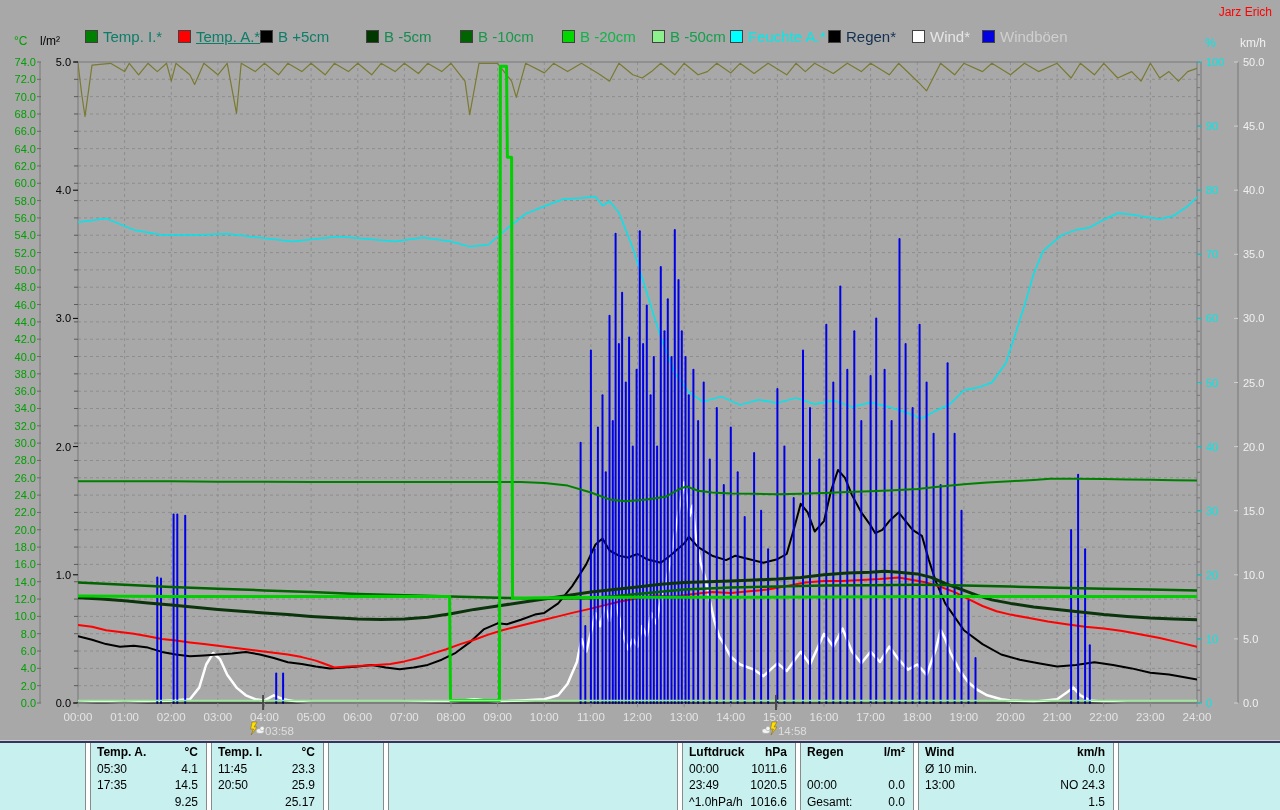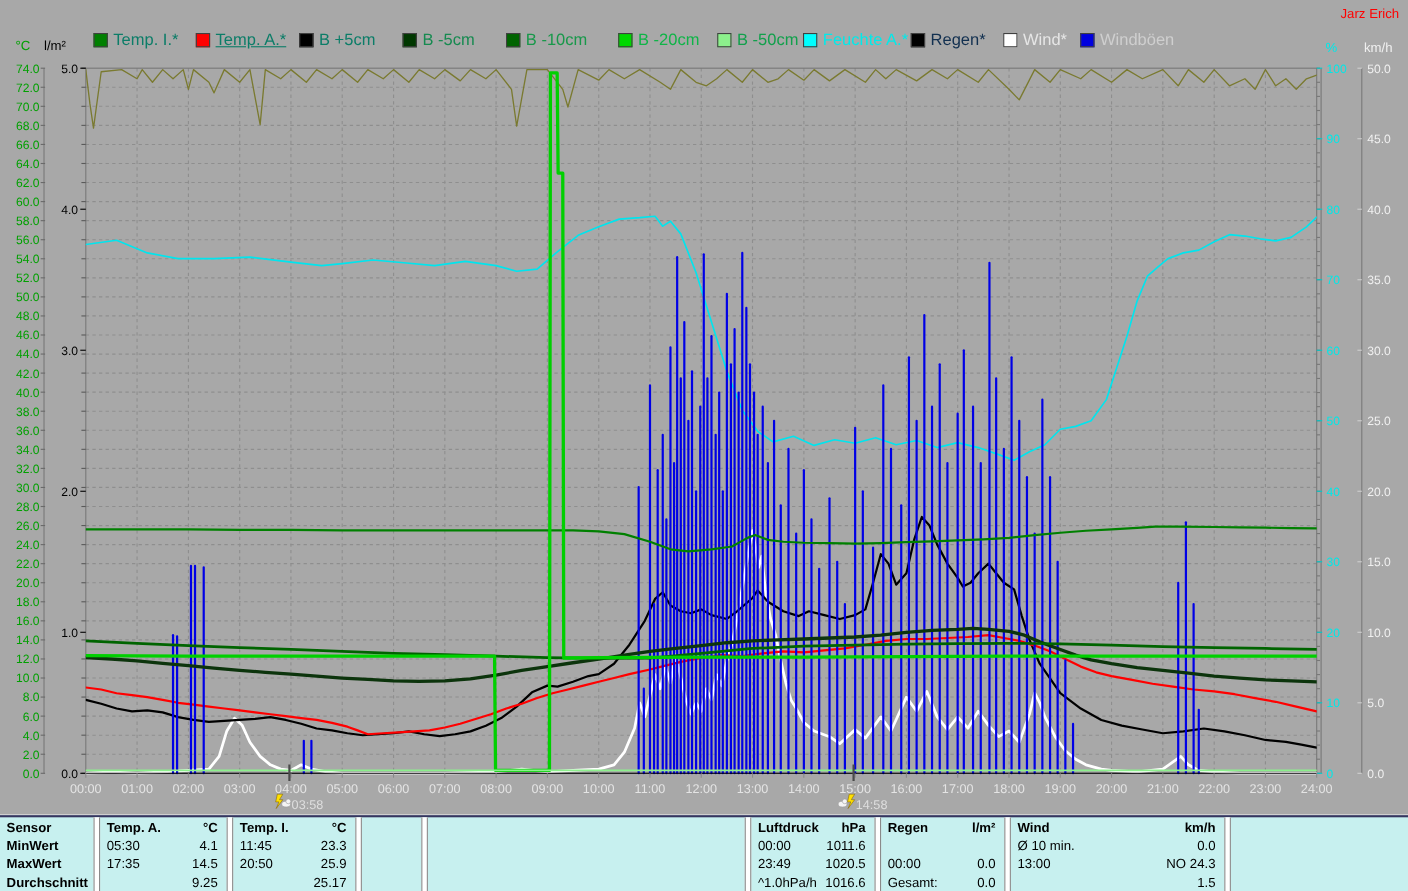--- a/index.html
+++ b/index.html
@@ -39,21 +39,21 @@
 
   <div id="legend1" style="top:29px;">
       <div class="litem" style="left: 85px;">
         <span class="swatch" style="background: rgb(0, 128, 0);"></span>
         <span class="llabel" style="color: rgb(12, 125, 104);">Temp. I.*</span>
       </div>
       <div class="litem" style="left: 178px;">
         <span class="swatch" style="background: rgb(255, 0, 0);"></span>
         <span class="llabel" style="color: rgb(12, 125, 104); text-decoration: underline;">Temp. A.*</span>
       </div>
-      <div class="litem" style="left: 272px;">
+      <div class="litem" style="left: 260px;">
         <span class="swatch" style="background: rgb(0, 0, 0);"></span>
         <span class="llabel" style="color: rgb(12, 125, 104);">B +5cm</span>
       </div>
       <div class="litem" style="left: 366px;">
         <span class="swatch" style="background: rgb(0, 56, 0);"></span>
         <span class="llabel" style="color: rgb(22, 138, 80);">B -5cm</span>
       </div>
       <div class="litem" style="left: 460px;">
         <span class="swatch" style="background: rgb(0, 100, 0);"></span>
         <span class="llabel" style="color: rgb(24, 152, 74);">B -10cm</span>
@@ -559,34 +559,20 @@
 
   <div id="stats">
       <div class="tdiv" style="left: 85px;"></div>
       <div class="tdiv" style="left: 206px;"></div>
       <div class="tdiv" style="left: 323px;"></div>
       <div class="tdiv" style="left: 383px;"></div>
       <div class="tdiv" style="left: 677px;"></div>
       <div class="tdiv" style="left: 795px;"></div>
       <div class="tdiv" style="left: 913px;"></div>
       <div class="tdiv" style="left: 1113px;"></div>
-      <div class="tcol rowlabs" style="left: 0px; width: 83px;">
-        <div class="trow">
-          <span>Sensor</span>
-        </div>
-        <div class="trow">
-          <span>MinWert</span>
-        </div>
-        <div class="trow">
-          <span>MaxWert</span>
-        </div>
-        <div class="trow">
-          <span>Durchschnitt</span>
-        </div>
-      </div>
       <div class="tcol" style="left: 91px; width: 113px;">
         <div class="trow hdr">
           <span class="l">Temp. A.</span>
           <span class="r">°C</span>
         </div>
         <div class="trow">
           <span class="l">05:30</span>
           <span class="r">4.1</span>
         </div>
         <div class="trow">

